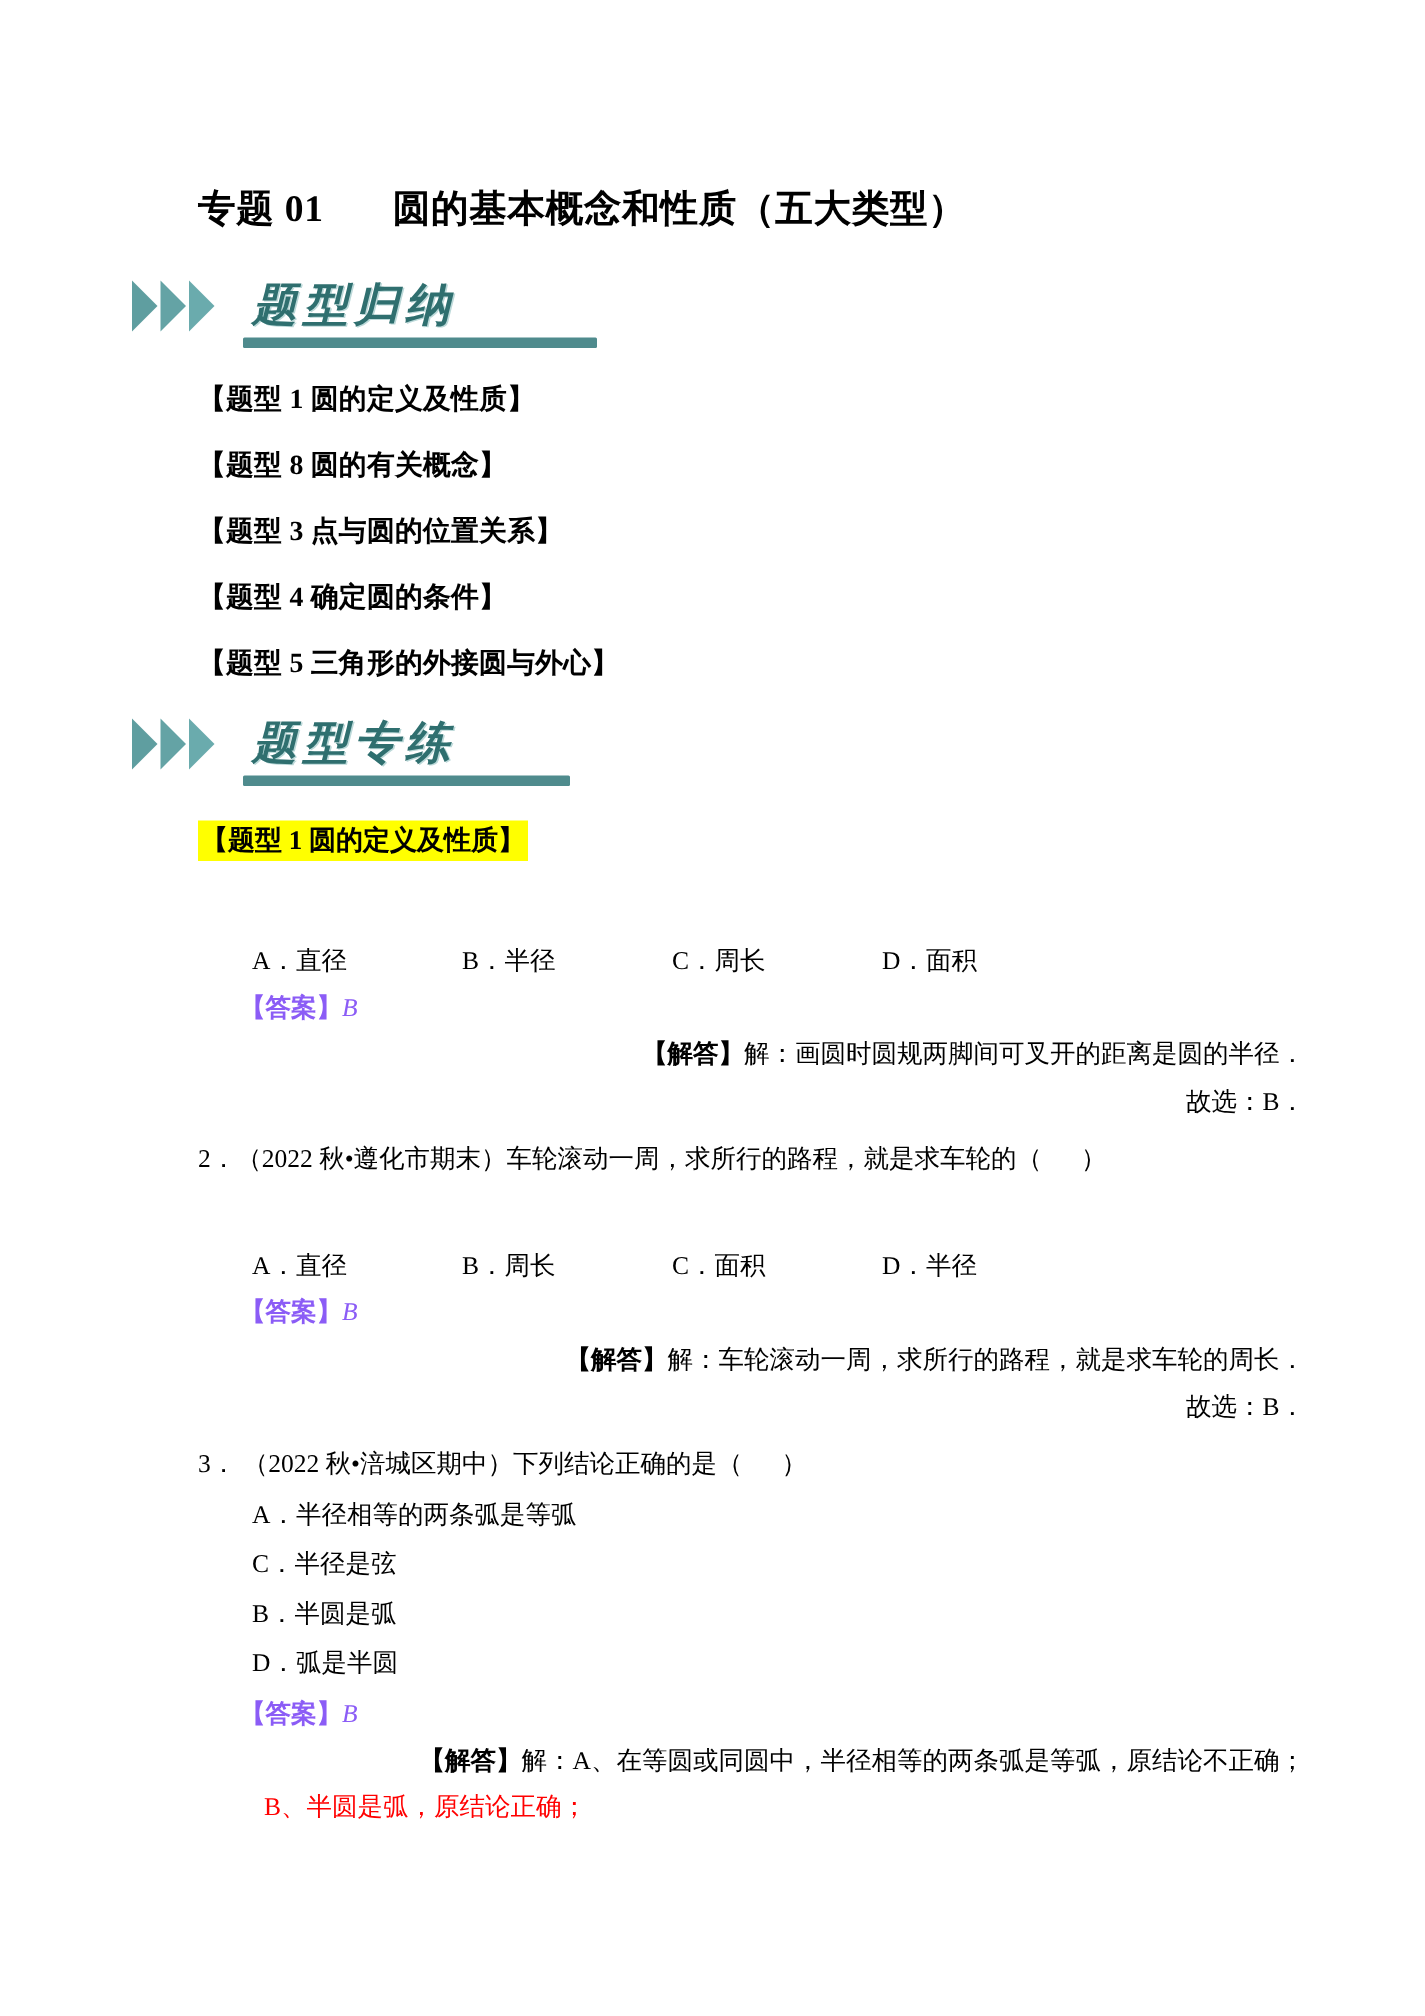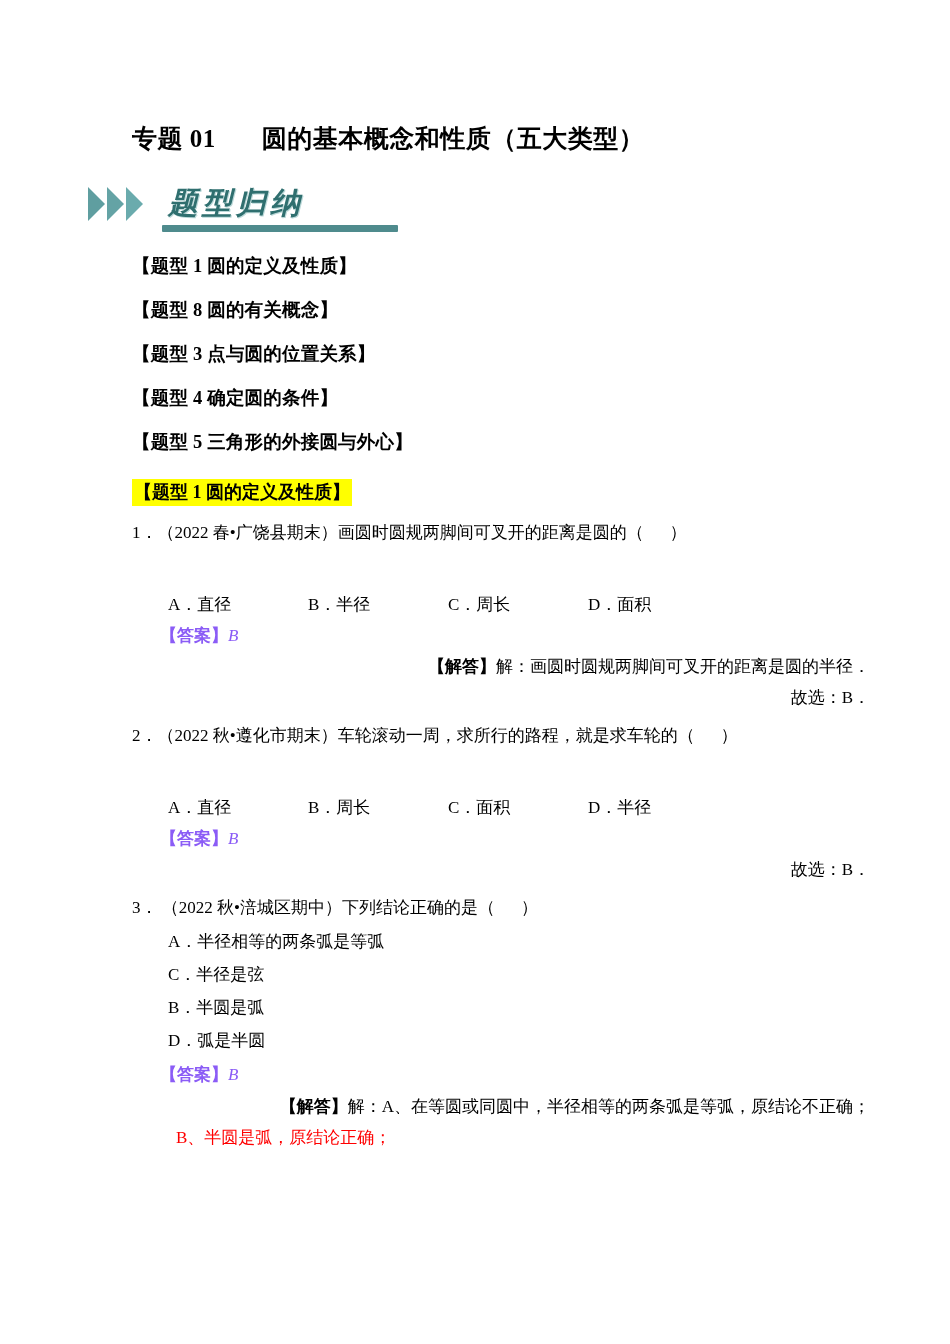--- a/index.html
+++ b/index.html
@@ -157,28 +157,34 @@
   </div>
 
   <div class="type-list">
     <div class="type-item">【题型 1  圆的定义及性质】</div>
     <div class="type-item">【题型 8  圆的有关概念】</div>
     <div class="type-item">【题型 3  点与圆的位置关系】</div>
     <div class="type-item">【题型 4  确定圆的条件】</div>
     <div class="type-item">【题型 5  三角形的外接圆与外心】</div>
   </div>
 
+  <div class="banner" style="margin-top:18px;">
+    <div class="chevrons">
+      <span class="chev c1"></span>
+      <span class="chev c2"></span>
+      <span class="chev c3"></span>
+    </div>
+    <div class="banner-text">题型专练</div>
+    <div class="underline" style="width:218px;"></div>
+  </div>
 
   <div class="hl-heading">【题型 1  圆的定义及性质】</div>
 
   
   <div class="q">
-    <div class="q-stem">
-      <span class="idx">1．</span><span>（2022 春•广饶县期末）画圆时圆规两脚间可叉开的距离是圆的（</span><span class="paren-space"></span><span>）</span>
-    </div>
     <div class="opts row4">
       <span class="op">A．直径</span>
       <span class="op">B．半径</span>
       <span class="op">C．周长</span>
       <span class="op">D．面积</span>
     </div>
     <div class="ans">
       <b>【答案】</b><i>B</i>
     </div>
     <div class="sol">
@@ -196,20 +202,23 @@
     </div>
     <div class="opts row4">
       <span class="op">A．直径</span>
       <span class="op">B．周长</span>
       <span class="op">C．面积</span>
       <span class="op">D．半径</span>
     </div>
     <div class="ans">
       <b>【答案】</b><i>B</i>
     </div>
+    <div class="sol">
+      <b>【解答】</b><span>解：车轮滚动一周，求所行的路程，就是求车轮的周长．</span>
+    </div>
     <div class="sol">故选：B．</div>
   </div>
 
   <div class="gap-sm"></div>
 
   
   <div class="q">
     <div class="q-stem">
       <span class="idx">3．</span>&nbsp;<span>（2022 秋•涪城区期中）下列结论正确的是（</span><span class="paren-space"></span><span>）</span>
     </div>

